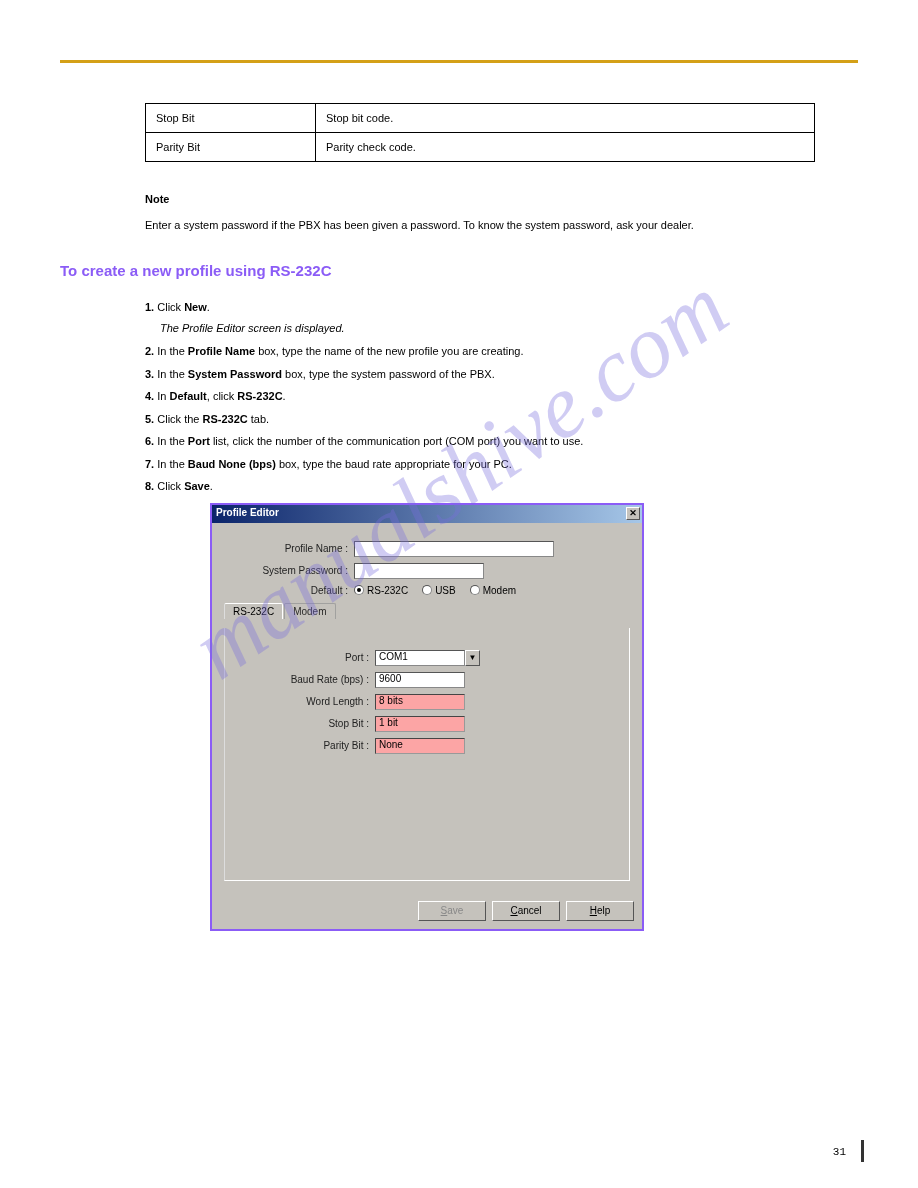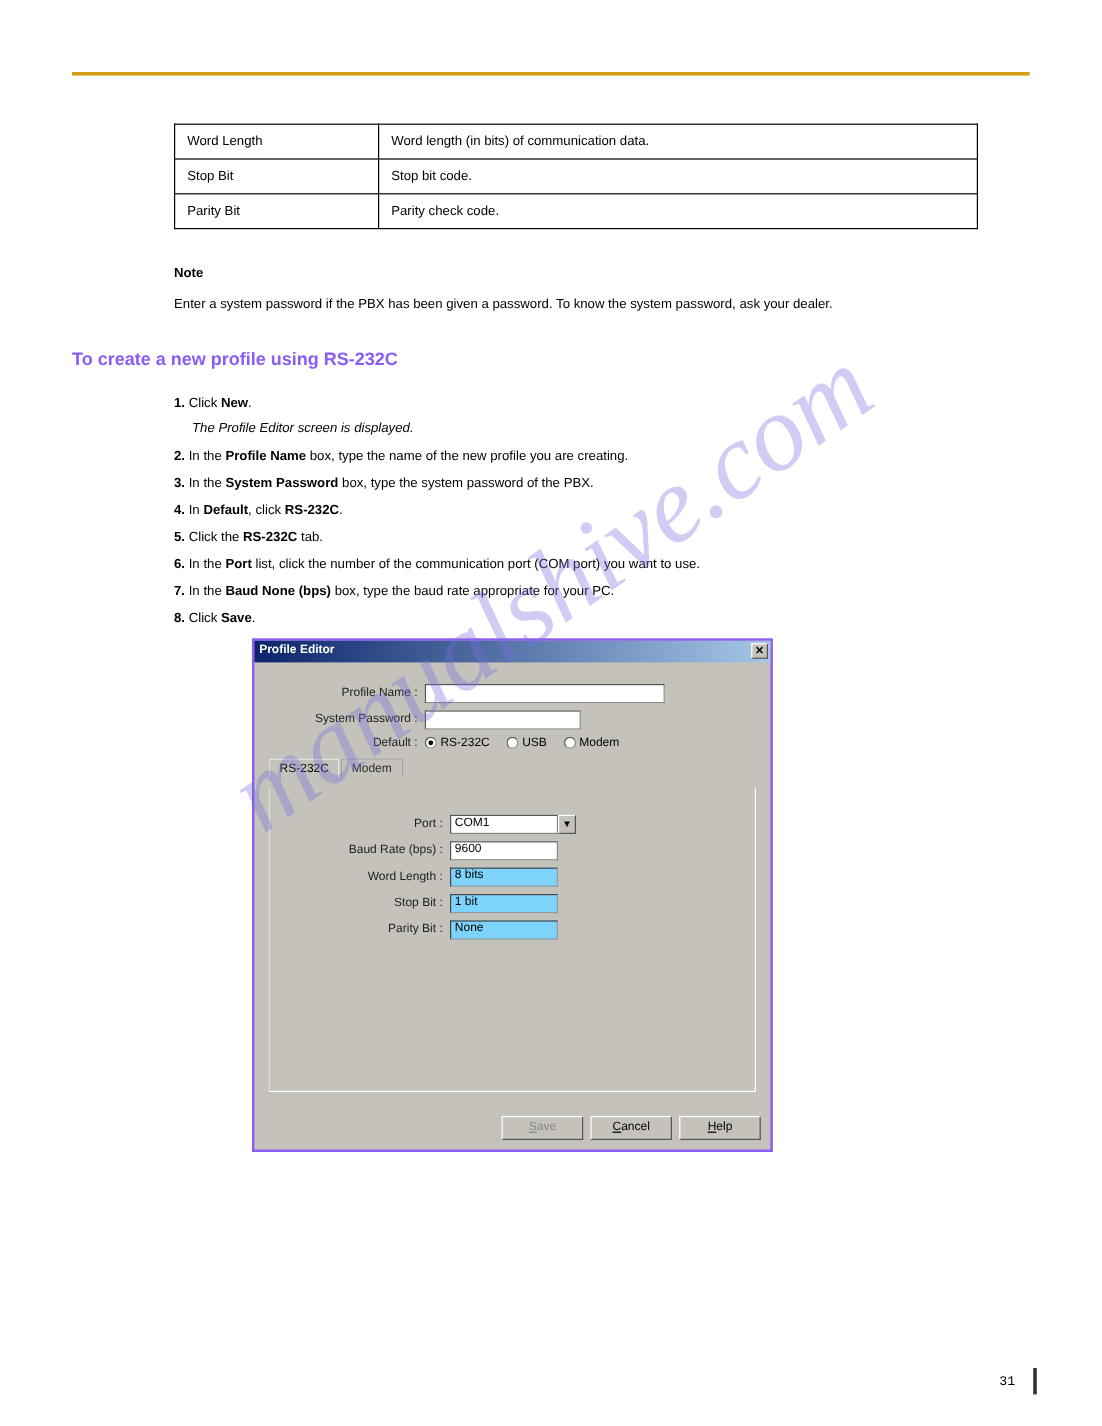--- a/index.html
+++ b/index.html
@@ -137,21 +137,21 @@
   .field-input {
     background: #ffffff;
     border: 1px solid #888;
     border-top-color: #555;
     border-left-color: #555;
     height: 16px;
     padding: 0 3px;
     font-size: 10px;
   }
   .readonly {
-    background: #7dd3fc;
+    background: #fca5a5;
     border: 1px inset #999;
   }
   .radio-row {
     display: flex;
     align-items: center;
     font-size: 10px;
     gap: 4px;
   }
   .radio {
     display: inline-flex;
@@ -252,24 +252,20 @@
 </head>
 <body>
 
 <div class="page">
   <div class="gold-line"></div>
 
   <div class="watermark">manualshive.com</div>
 
   <table class="param-table">
     <tbody>
-        <tr>
-      <td>Word Length</td>
-      <td>Word length (in bits) of communication data.</td>
-    </tr>
     <tr>
       <td>Stop Bit</td>
       <td>Stop bit code.</td>
     </tr>
     <tr>
       <td>Parity Bit</td>
       <td>Parity check code.</td>
     </tr>
   </tbody>
     </table>

